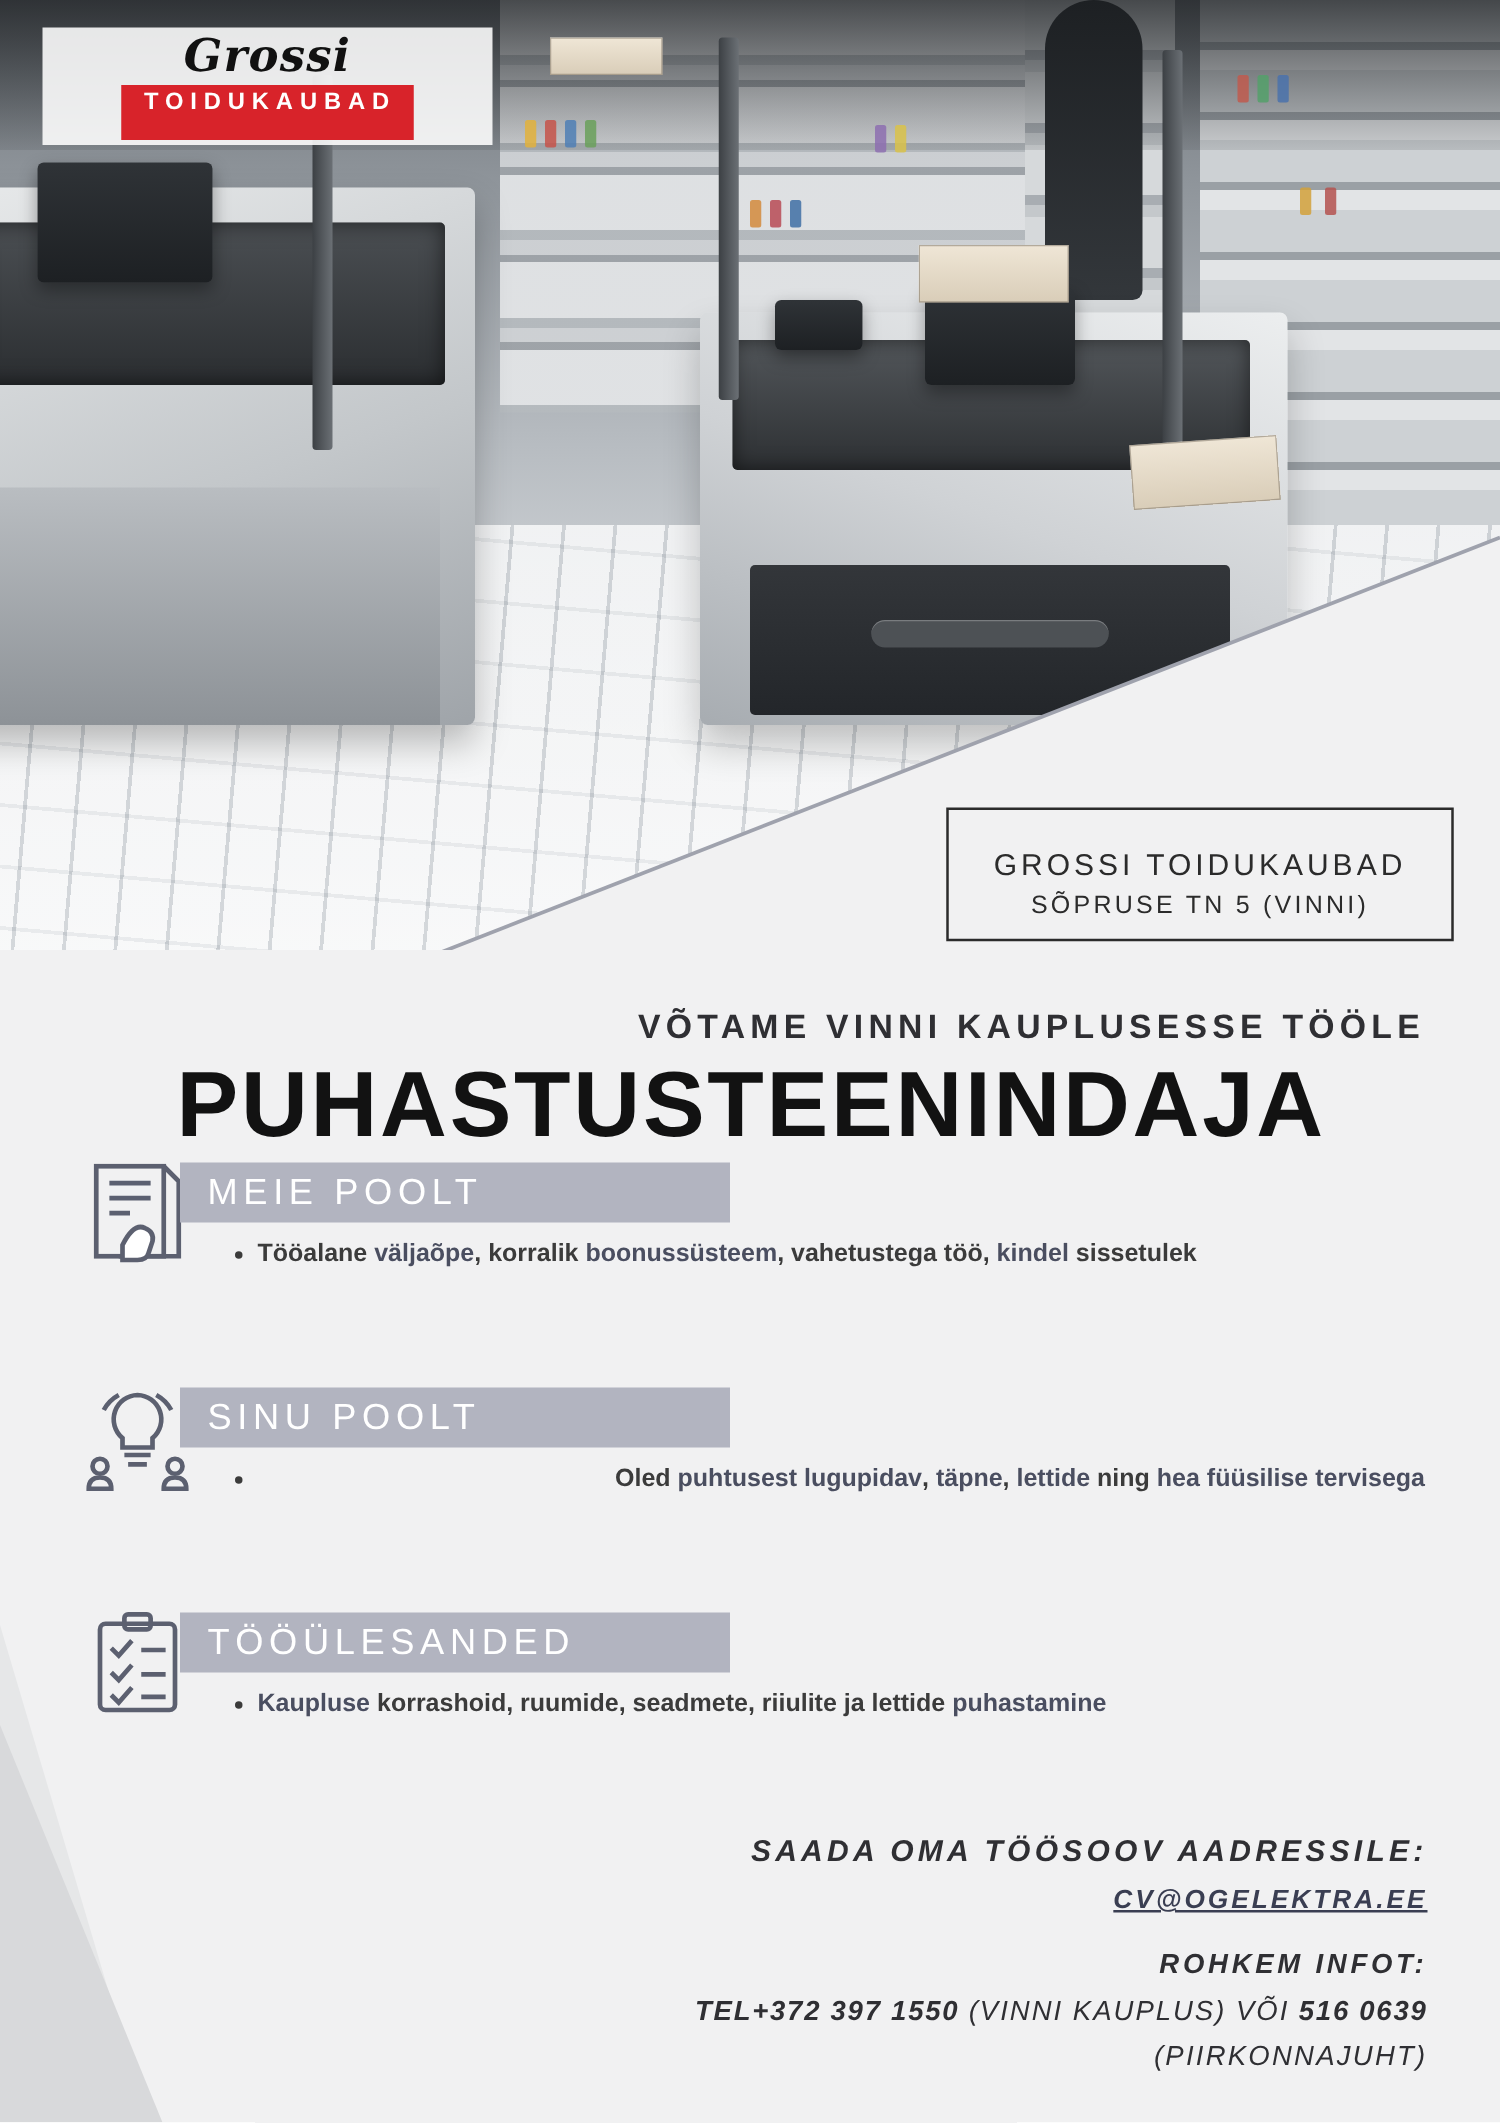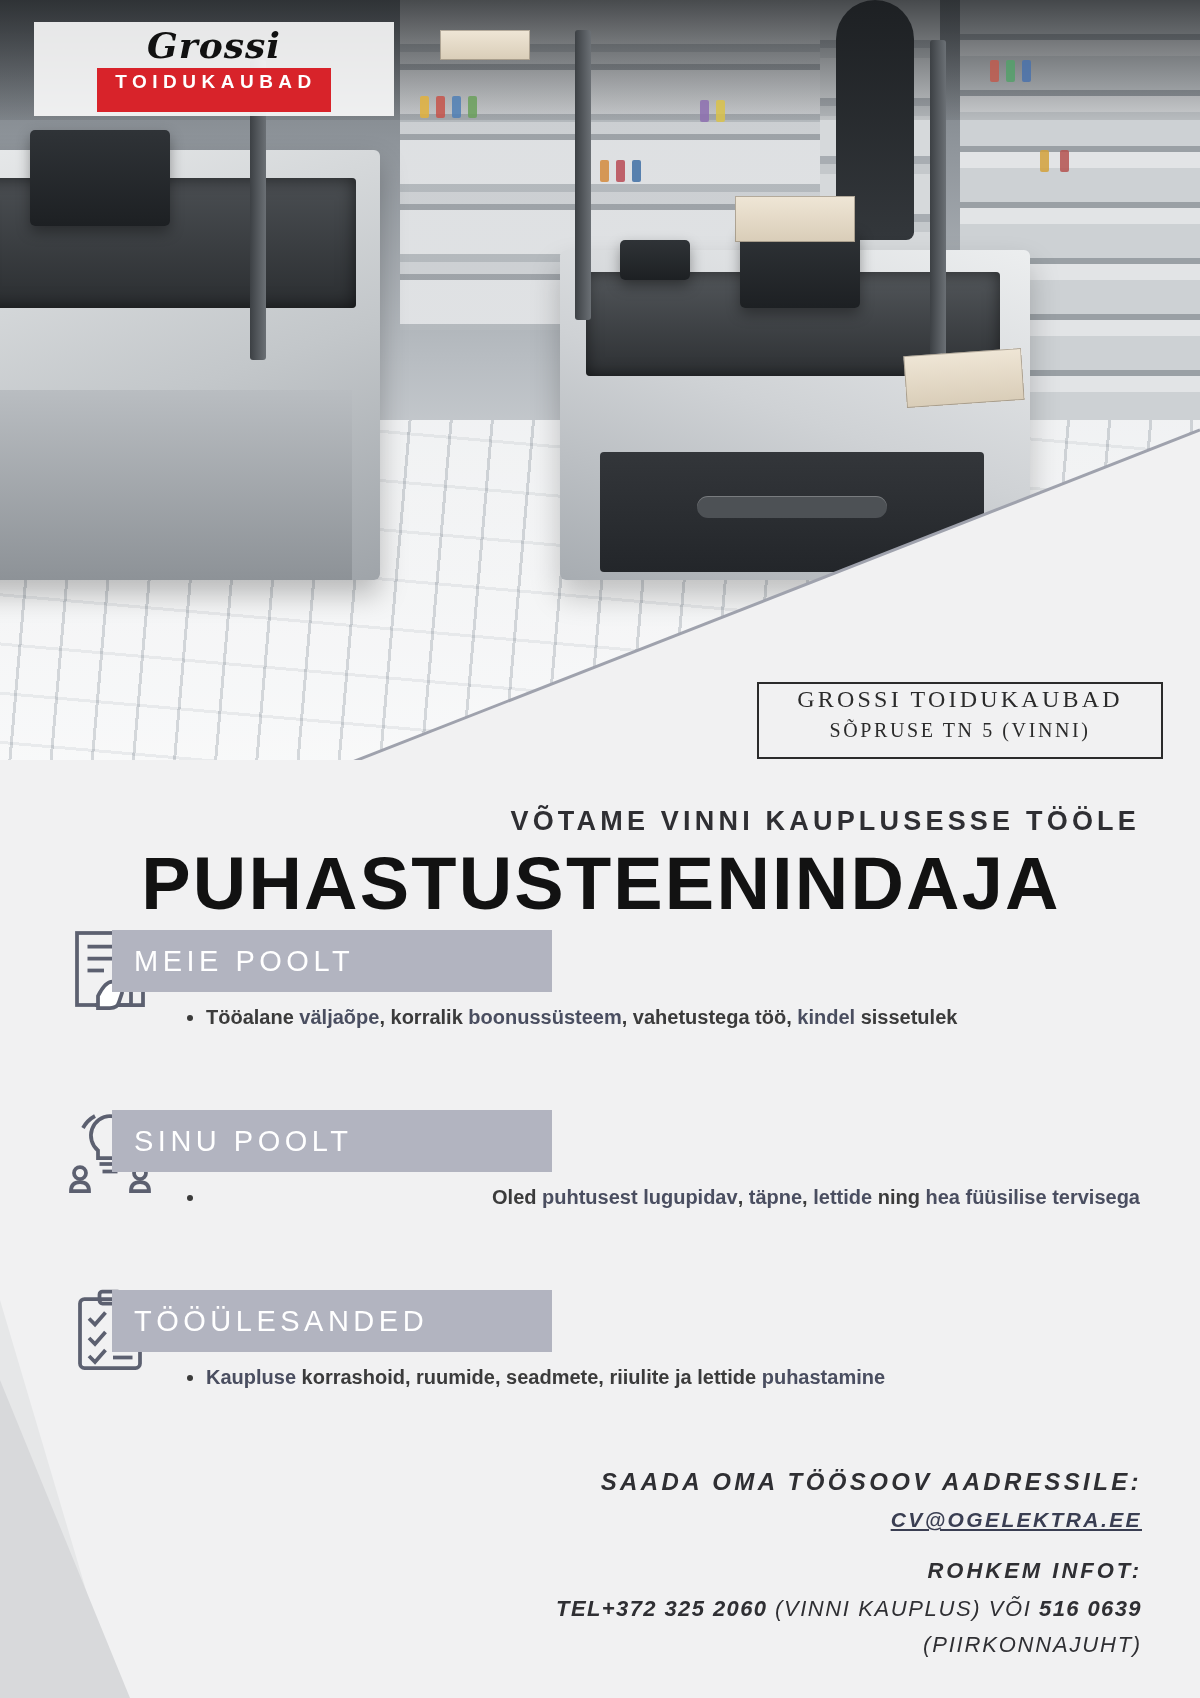--- a/index.html
+++ b/index.html
@@ -273,27 +273,26 @@
     font-size: 19px;
     font-weight: bold;
     letter-spacing: 5.5px;
     padding: 3px 14px 19px 18px;
   }
 
   
   .addr {
     position: absolute;
     left: 757px;
-    top: 682px;
+    top: 646px;
     width: 382px;
     border: 2px solid #2b2b2b;
-    padding: 2px 10px 15px;
+    padding: 31px 10px 15px;
     text-align: center;
     background: transparent;
-    font-family: Liberation Serif, serif;
   }
   .addr-line1 {
     font-size: 24px;
     letter-spacing: 3.2px;
     color: #2b2b2b;
     font-weight: 400;
   }
   .addr-line2 {
     margin-top: 6px;
     font-size: 20px;
@@ -330,24 +329,24 @@
     position: absolute;
     left: 62px;
     right: 60px;
   }
   .sec1 { top: 930px; }
   .sec2 { top: 1110px; text-align: right; }
   .sec3 { top: 1290px; }
 
   .sec-head {
     position: relative;
-    margin-left: 50px;
+    margin-left: 82px;
     width: 440px;
     background: #b2b4c0;
-    height: 62px;
+    height: 48px;
     display: flex;
     align-items: center;
     padding-left: 22px;
     box-sizing: border-box;
   }
   .sec-head span {
     color: #ffffff;
     font-size: 29px;
     letter-spacing: 4.5px;
     font-weight: 400;
@@ -550,20 +549,20 @@
         <li id="sec2item0"><b>Kaupluse</b><span> korrashoid, ruumide, seadmete, riiulite ja lettide </span><b>puhastamine</b></li>
       </ul>
     </div>
   </div>
 
   <div class="contacts">
     <div class="c-send">SAADA OMA TÖÖSOOV AADRESSILE:</div>
     <div class="c-mail">CV@OGELEKTRA.EE</div>
     <div class="c-more">ROHKEM INFOT:</div>
     <div class="c-tel">
-      <b>TEL+372 325 2060</b>
+      <b>TEL+372 397 1550</b>
       <span class="thin">(VINNI KAUPLUS) VÕI</span>
       <b>516 0639</b>
     </div>
     <div class="c-role">(PIIRKONNAJUHT)</div>
   </div>
 
 </div>
 
 </body></html>

